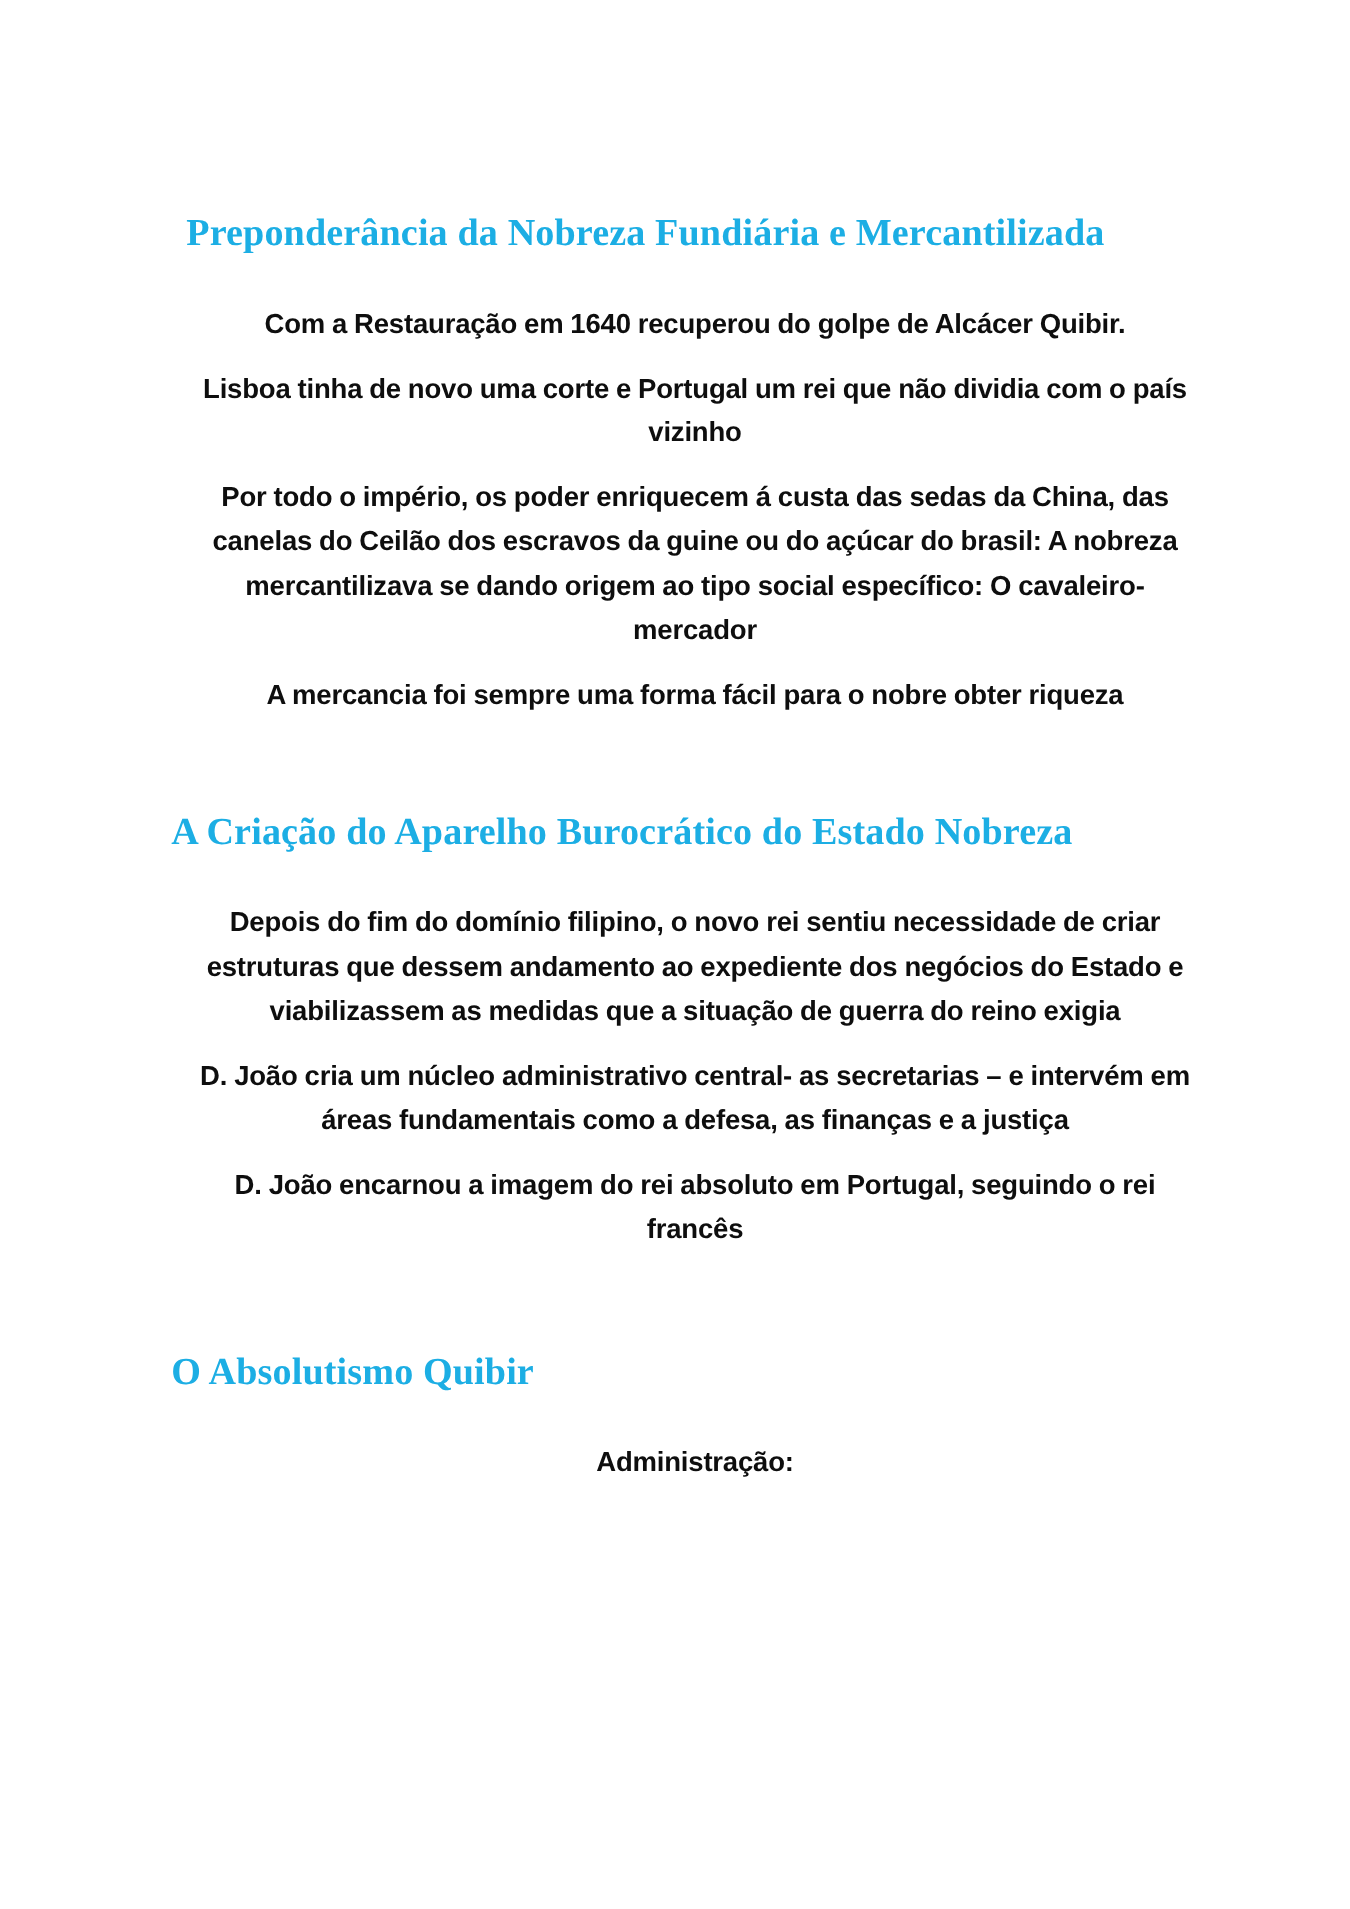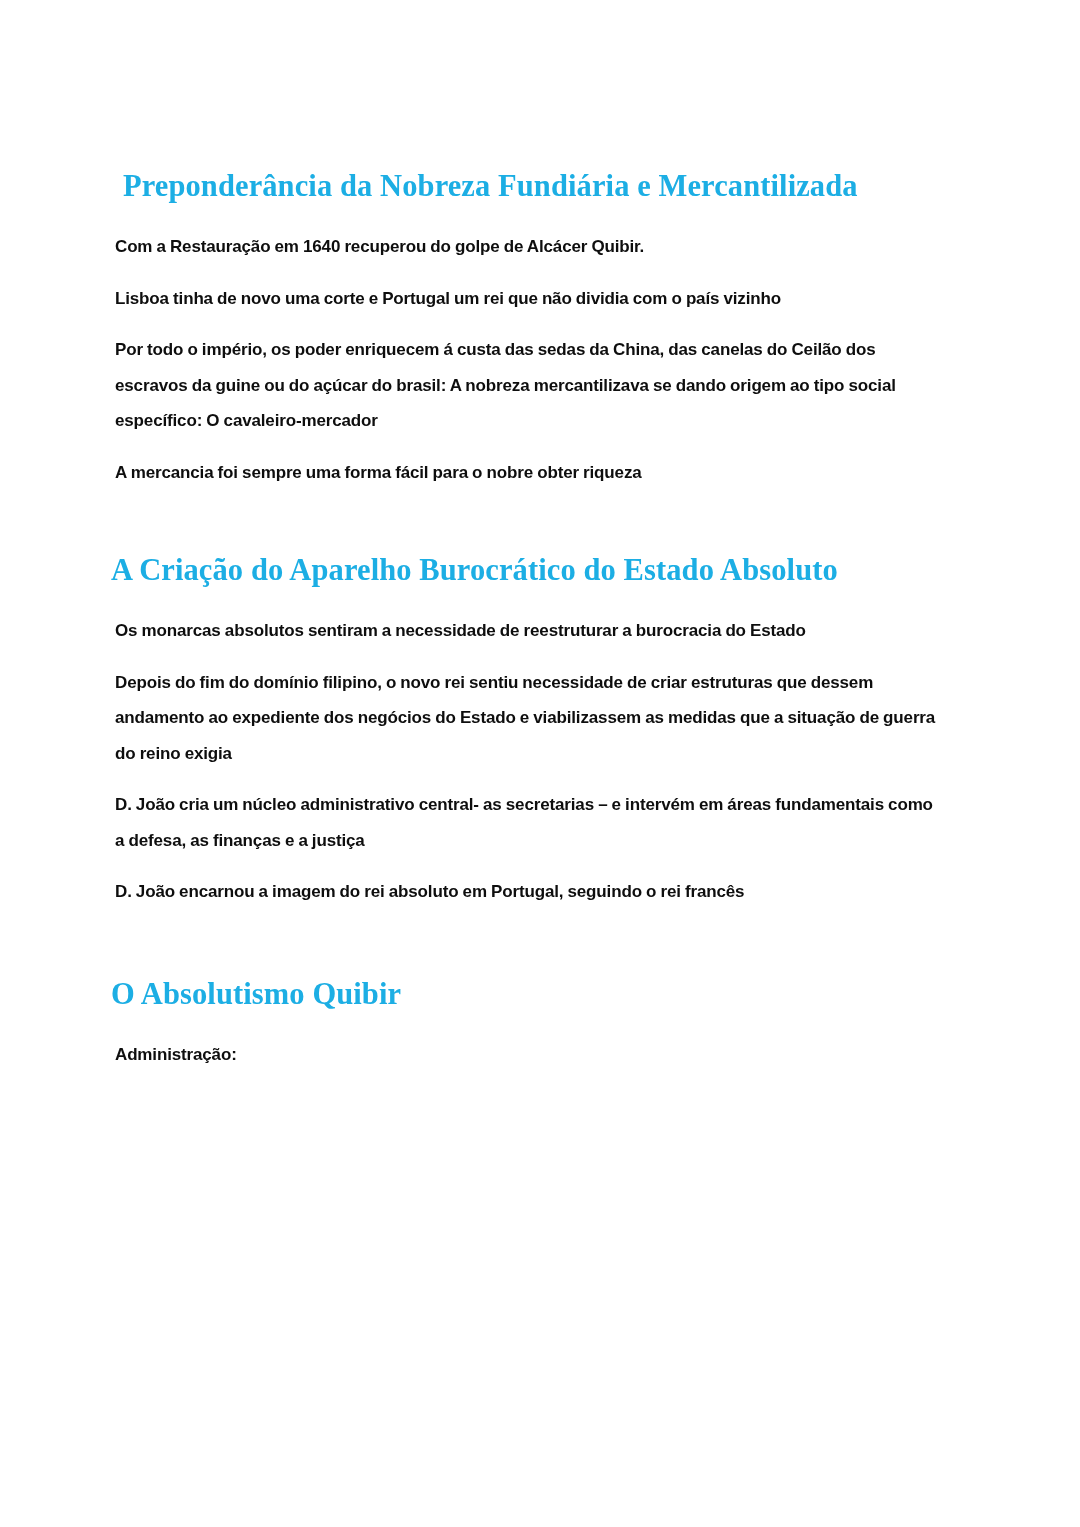--- a/index.html
+++ b/index.html
@@ -18,21 +18,21 @@
     position: relative;
     width: 1080px;
     height: 1527px;
     background: #ffffff;
     box-sizing: border-box;
     overflow: hidden;
   }
 
   .content {
     position: absolute;
-    left: 111px;
+    left: 137px;
     top: 168px;
     width: 838px;
   }
 
   
   .doc-heading {
     font-family: "Liberation Serif", "DejaVu Serif", serif;
     font-weight: bold;
     font-size: 30.5px;
     line-height: 1.22;
@@ -48,27 +48,28 @@
 
   
   .section-head-gap {
     height: 20px;
   }
 
   
   .doc-para {
     font-family: "Liberation Sans Narrow", "Liberation Sans", "DejaVu Sans", sans-serif;
     font-weight: bold;
-    font-size: 17px;
+    font-size: 22px;
     line-height: 35.5px;
     color: #0e0e0e;
-    margin: 4px;
+    margin: 16px;
     letter-spacing: -0.15px;
     white-space: pre-wrap;
     word-spacing: -0.4px;
+    text-align: center;
   }
 
   
   .doc-para + .doc-para {
     margin-top: 16px;
   }
 
   
   .section-gap-large {
     height: 58px;
@@ -89,24 +90,23 @@
     <p class="doc-para">Com a Restauração em 1640 recuperou do golpe de Alcácer Quibir.</p>
 
     <p class="doc-para">Lisboa tinha de novo uma corte e Portugal um rei que não dividia com o país vizinho</p>
 
     <p class="doc-para">Por todo o império, os poder enriquecem á custa das sedas da China, das canelas do Ceilão dos escravos da guine ou do açúcar do brasil: A nobreza mercantilizava se dando origem ao tipo social específico: O cavaleiro-mercador</p>
 
     <p class="doc-para">A mercancia foi sempre uma forma fácil para o nobre obter riqueza</p>
 
     <div class="section-gap-large"></div>
 
-    <h1 class="doc-heading">A Criação do Aparelho Burocrático do Estado Absoluto</h1>
+    <h1 class="doc-heading">A Criação do Aparelho Burocrático do Estado Nobreza</h1>
     <div class="section-head-gap"></div>
 
-    <p class="doc-para">Os monarcas absolutos sentiram a necessidade de reestruturar a burocracia do Estado</p>
 
     <p class="doc-para">Depois do fim do domínio filipino, o novo rei sentiu necessidade de criar estruturas que dessem andamento ao expediente dos negócios do Estado e viabilizassem as medidas que a situação de guerra do reino exigia</p>
 
     <p class="doc-para">D. João cria um núcleo administrativo central- as secretarias – e intervém em áreas fundamentais como a defesa, as finanças e a justiça</p>
 
 
 
     <p class="doc-para">D. João encarnou a imagem do rei absoluto em Portugal, seguindo o rei francês</p>
 
     <div class="section-gap-xl"></div>

